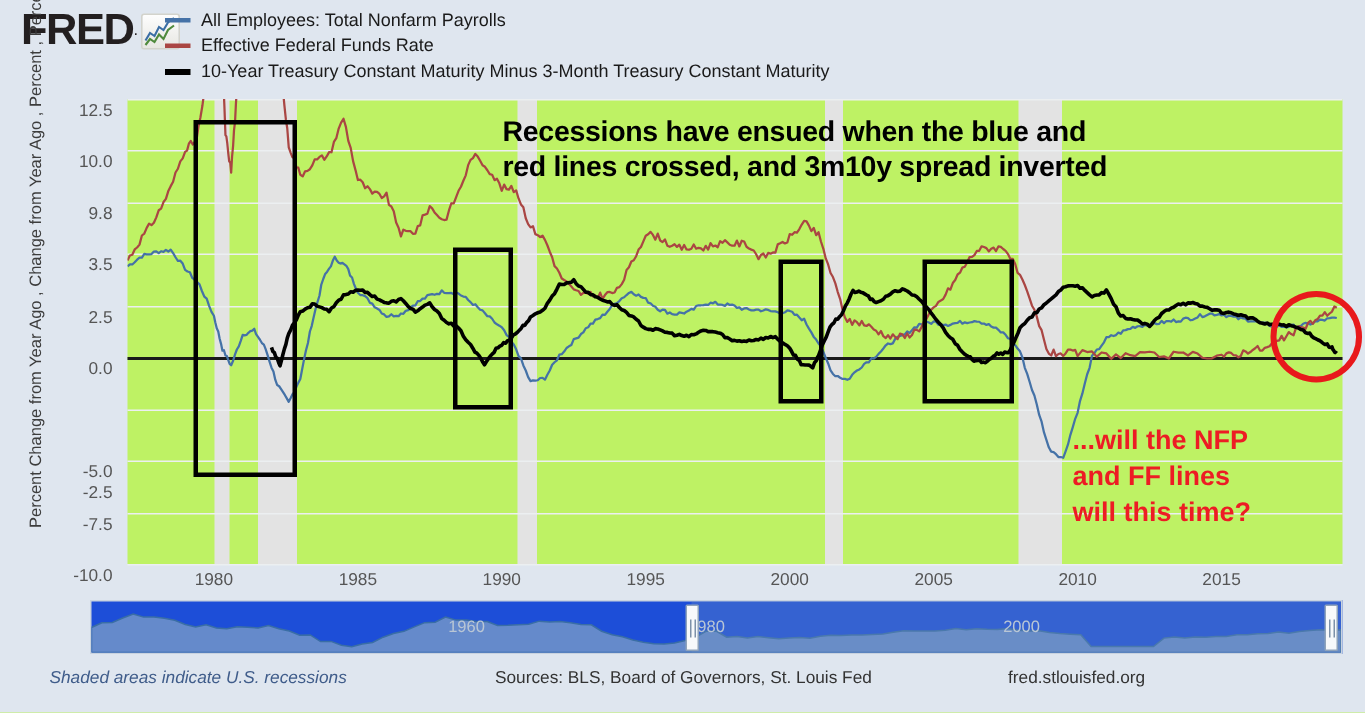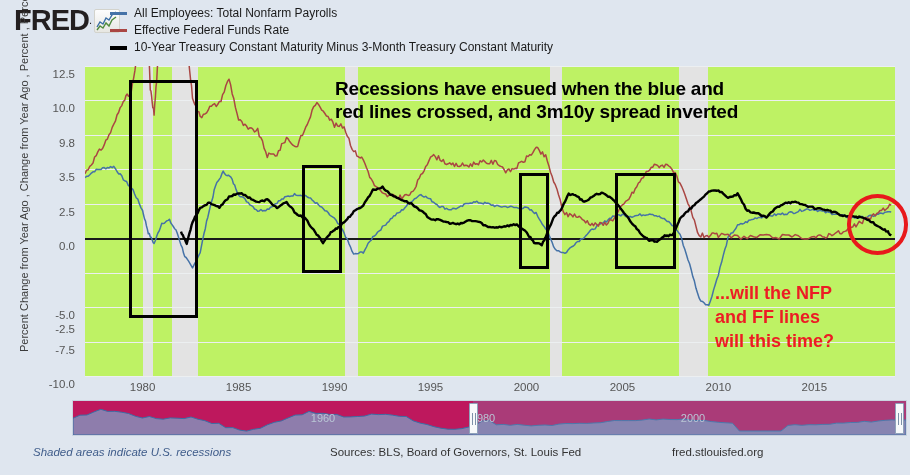--- a/index.html
+++ b/index.html
@@ -67,22 +67,22 @@
     position:absolute;font-size:19px;font-weight:bold;color:#000;
     line-height:23px;letter-spacing:-0.2px;white-space:nowrap;
   }
   .ann-text-red{
     position:absolute;font-size:18px;font-weight:bold;color:#ed1c24;
     line-height:24px;white-space:nowrap;
   }
 
   
   .navigator{
-    position:absolute;left:72px;top:400px;width:835px;height:36px;
-    background:#be185d;border:1px solid #c9d3df;box-sizing:border-box;
+    position:absolute;left:60px;top:400px;width:835px;height:36px;
+    background:#1d4ed8;border:1px solid #c9d3df;box-sizing:border-box;
   }
   .nav-series{position:absolute;left:0;top:0;width:100%;height:100%;}
   .nav-mask{position:absolute;top:0;height:100%;background:rgba(120,150,190,0.28);}
   .nav-handle{
     position:absolute;top:2px;width:9px;height:31px;
     background:#f7f9fb;border:1px solid #8fa3bb;border-radius:1px;
     box-sizing:border-box;
   }
   .nav-handle .grip{
     position:absolute;left:2px;top:9px;width:1px;height:12px;background:#7d91a9;

